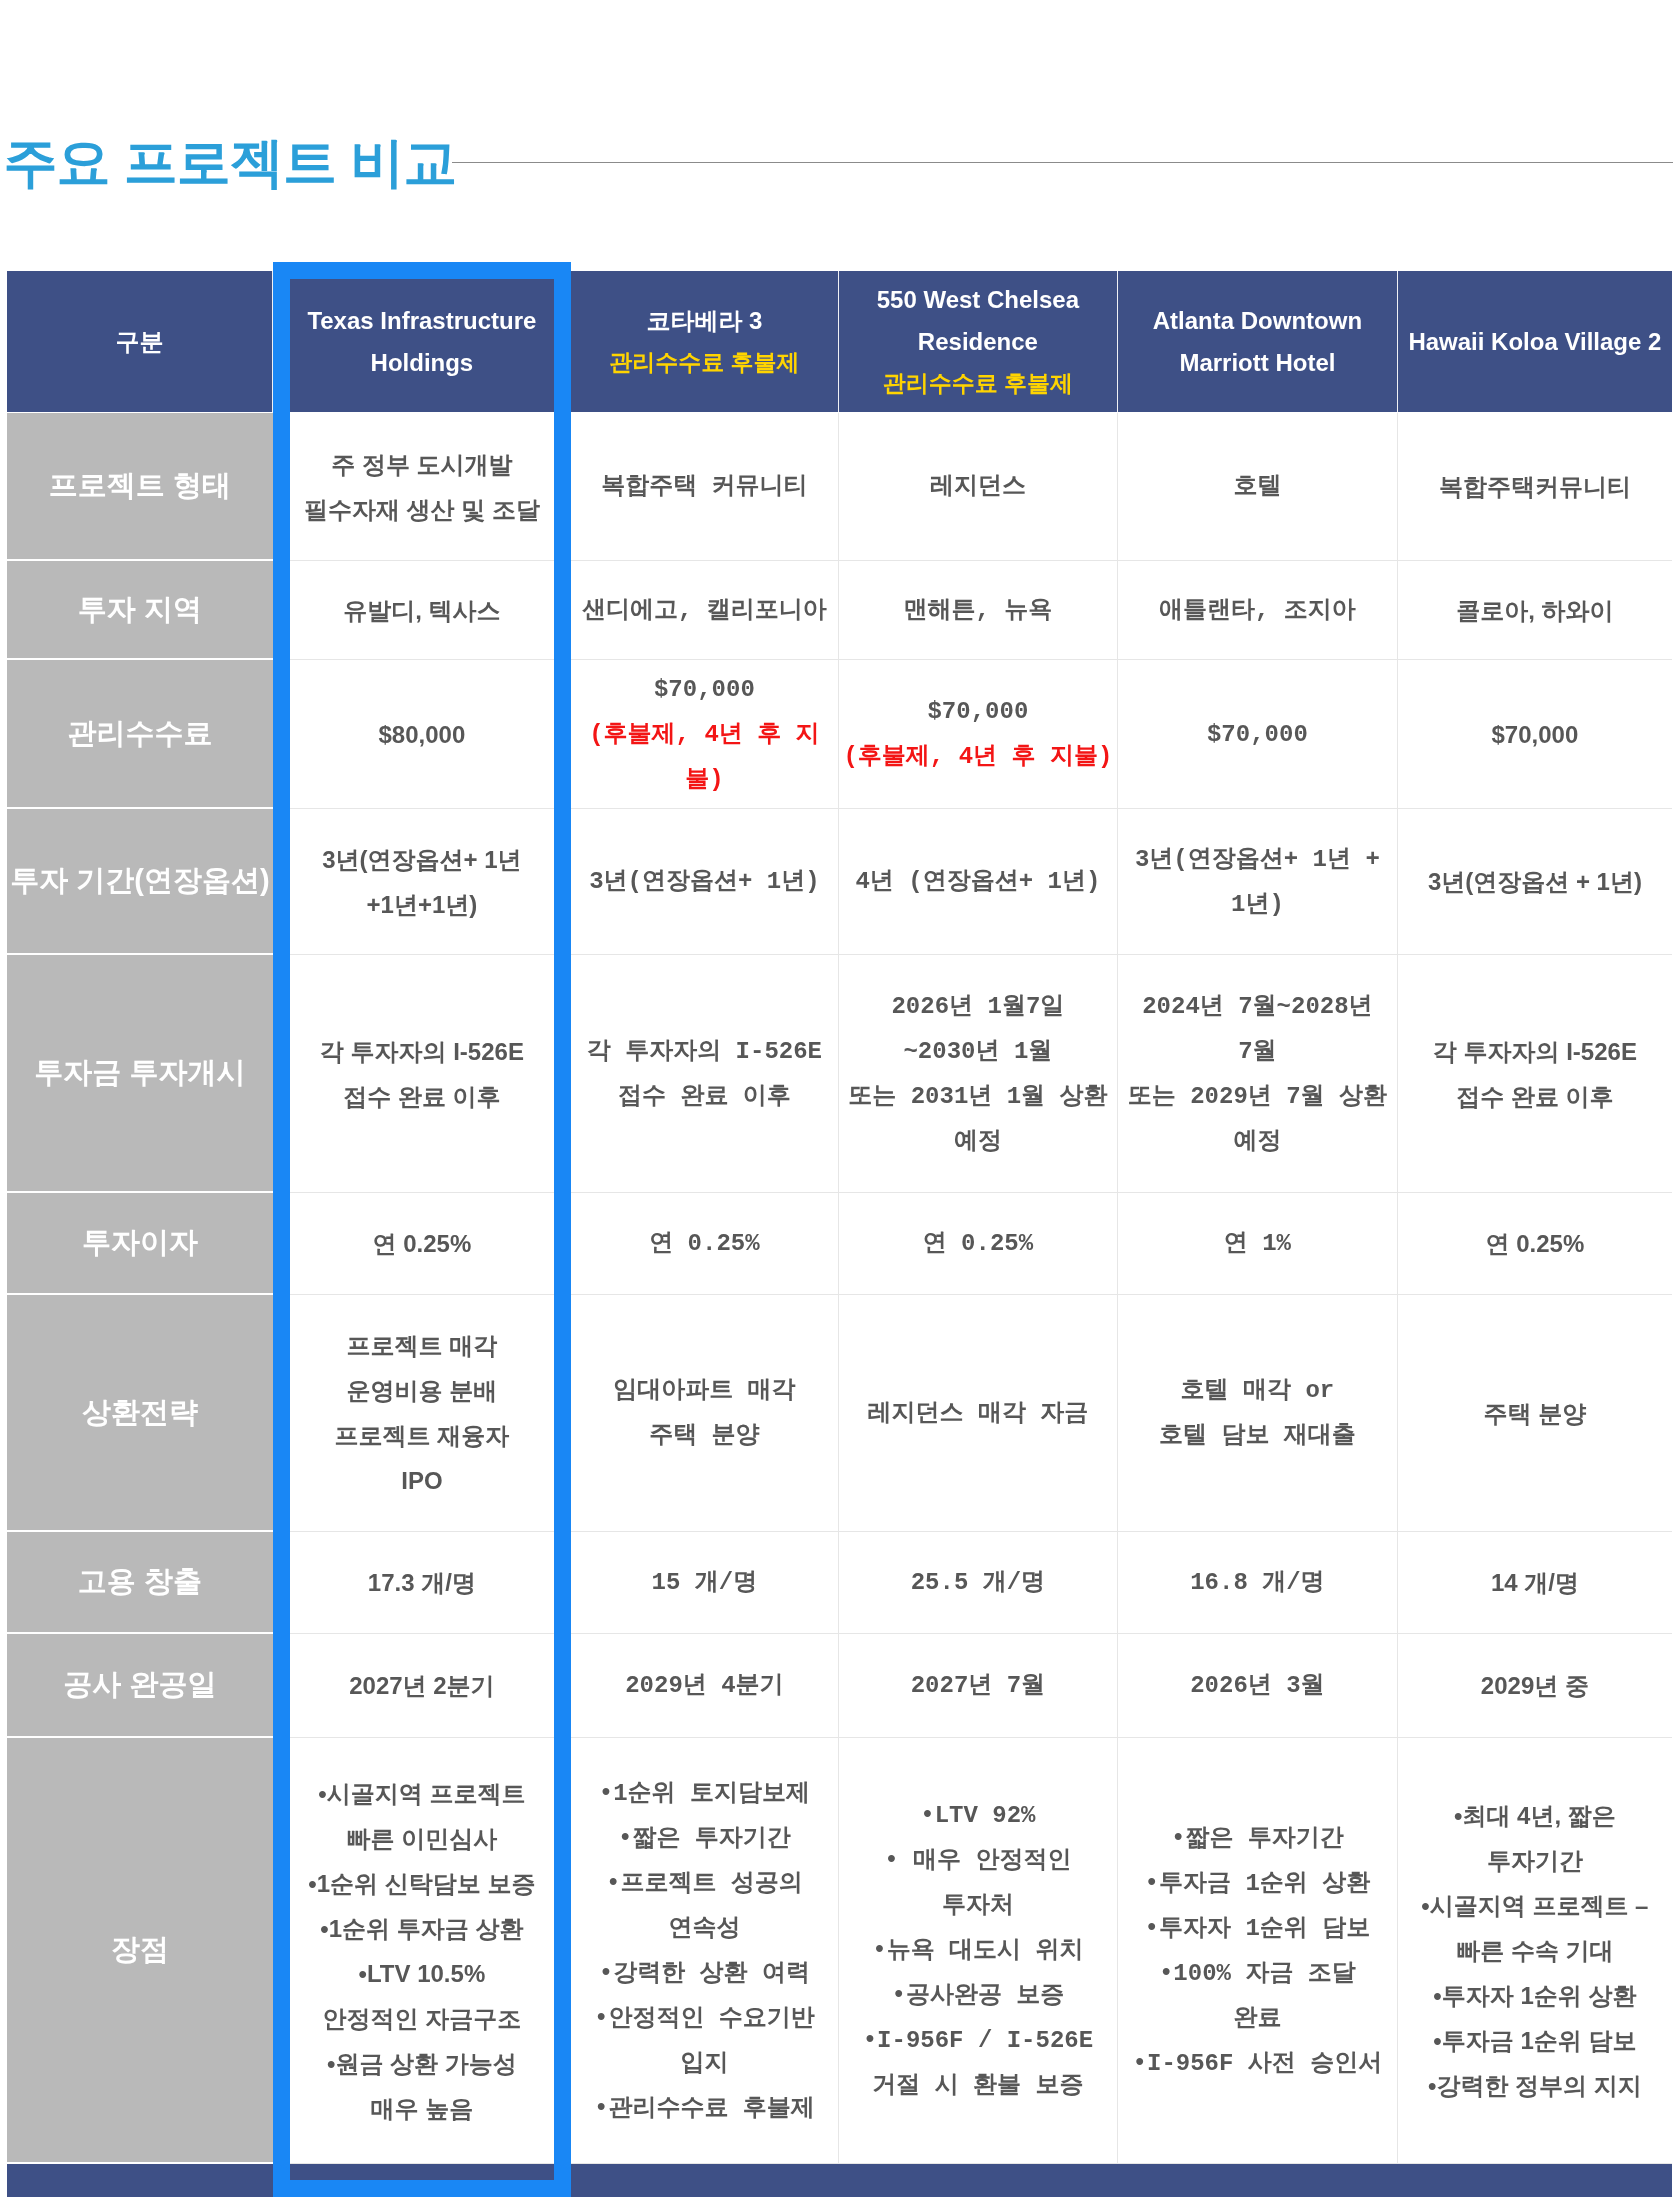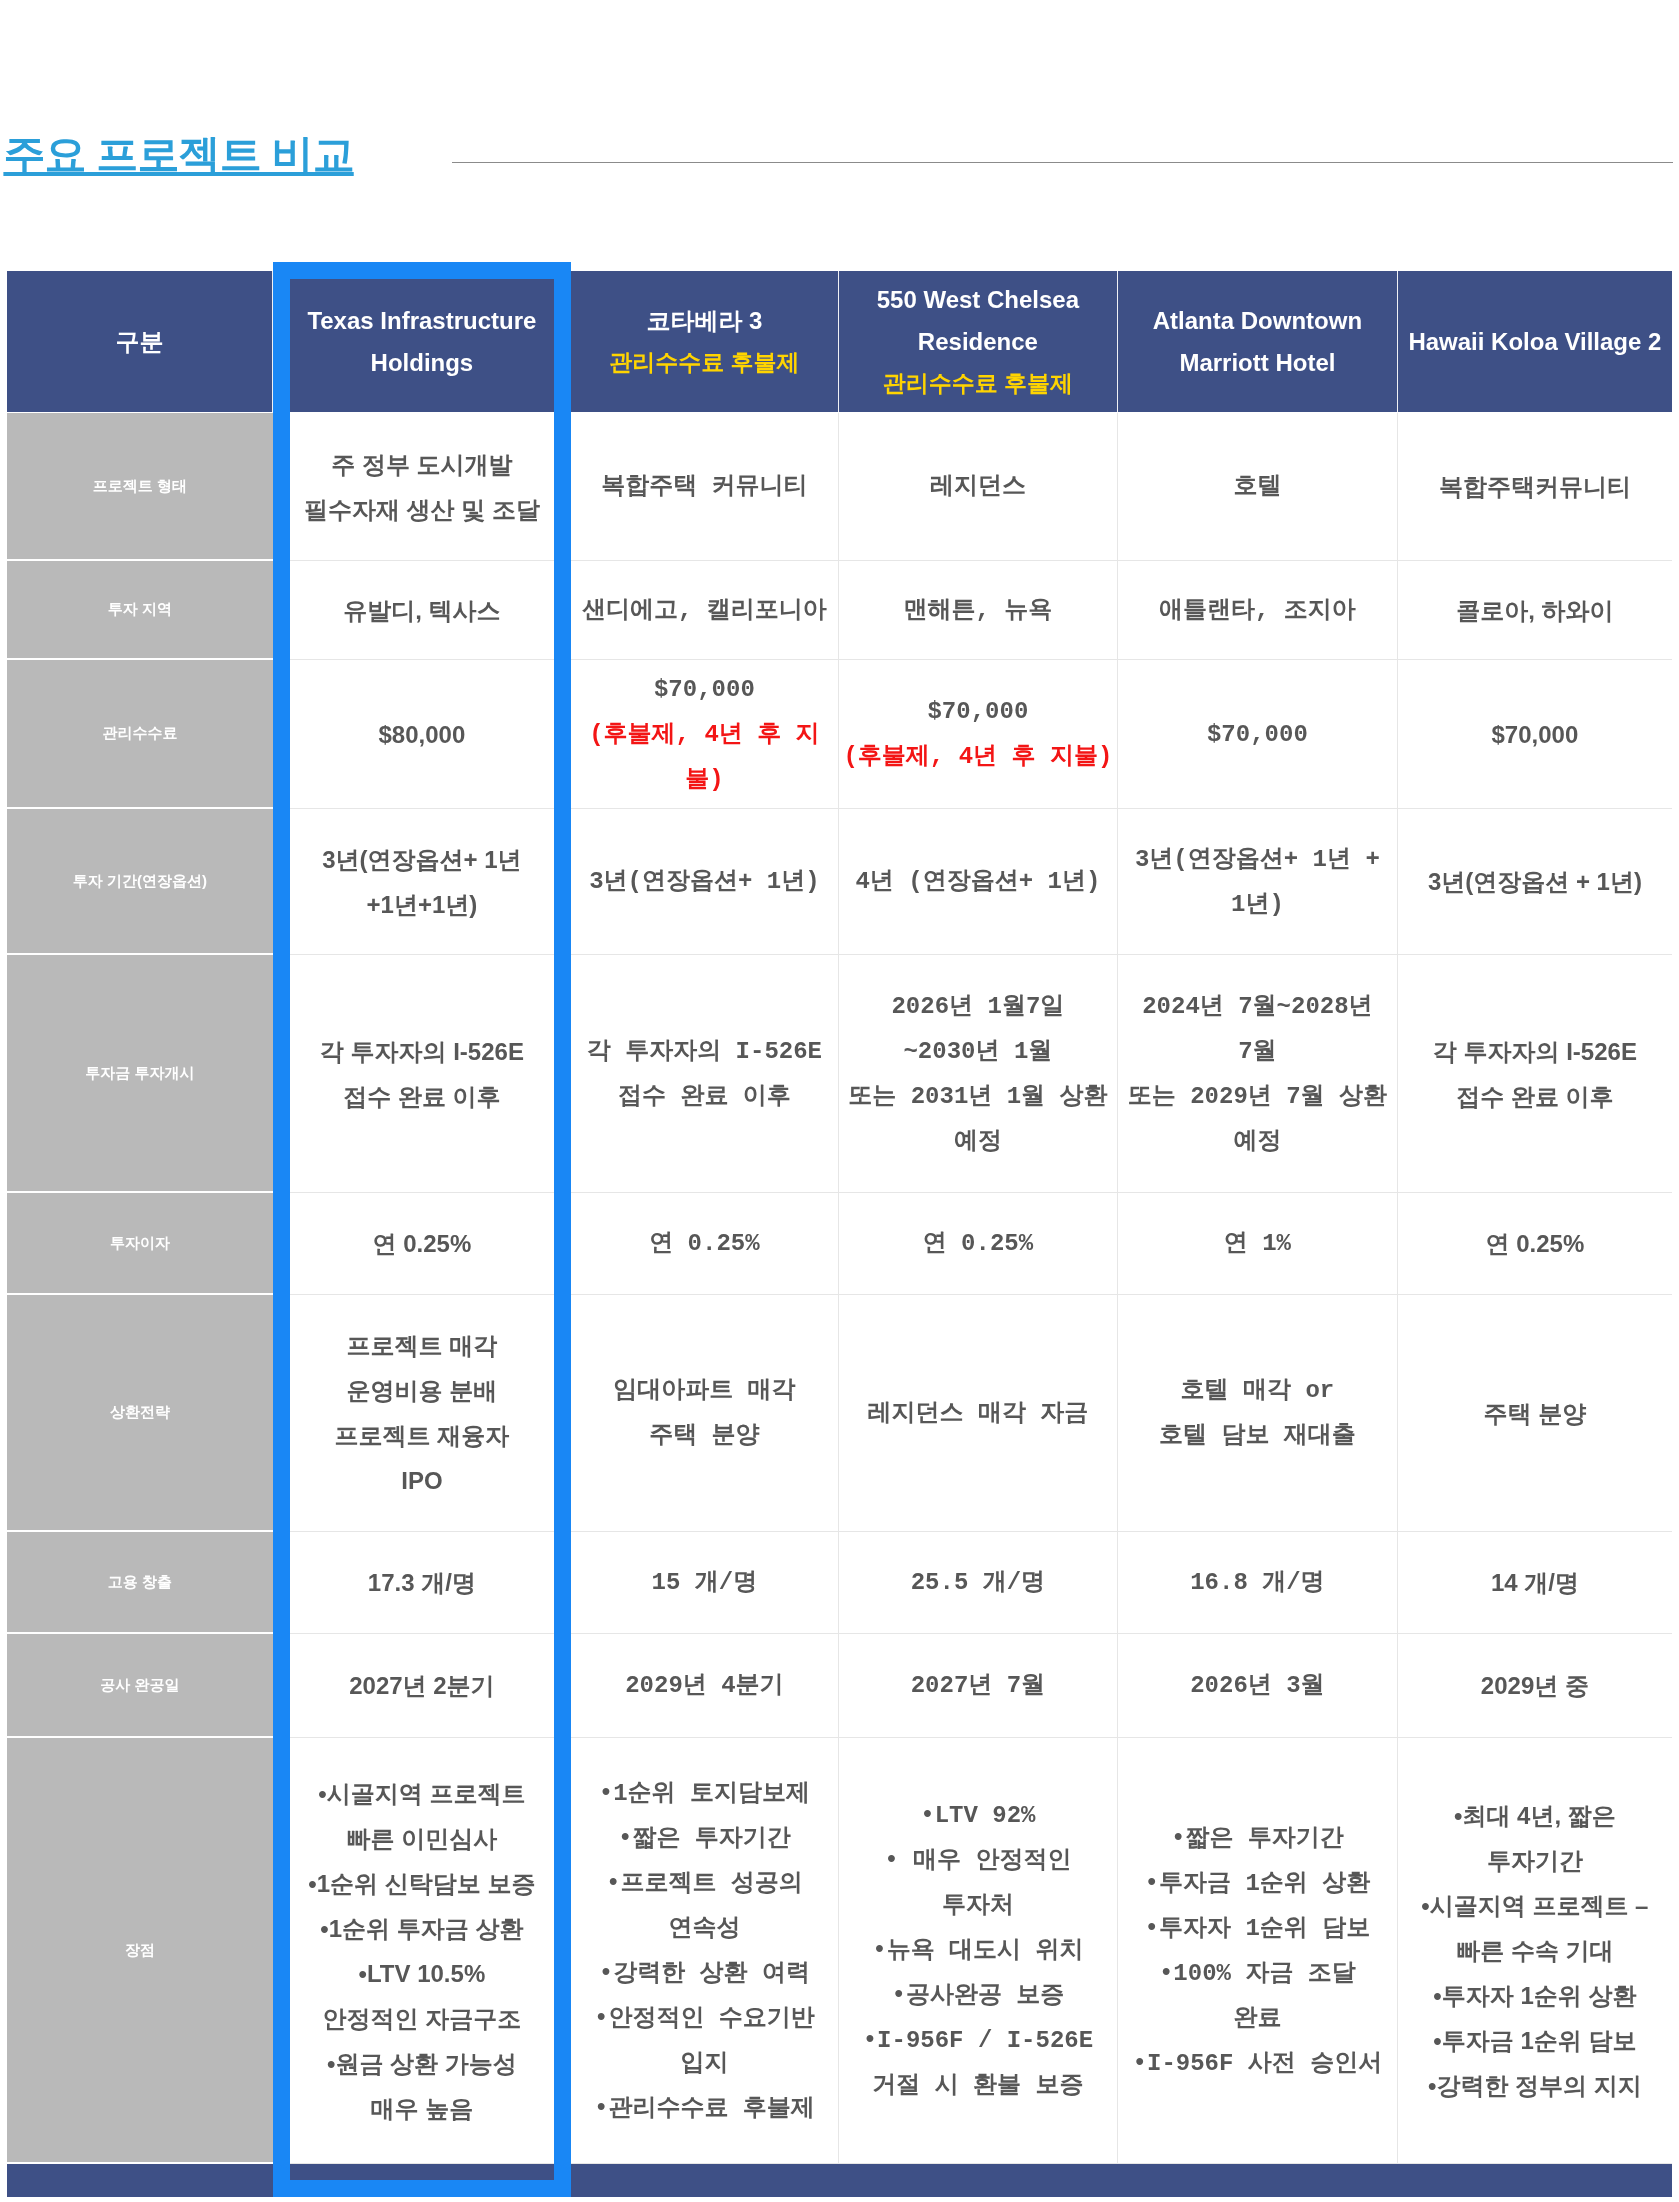--- a/index.html
+++ b/index.html
@@ -6,23 +6,22 @@
   body{
     width:1679px;height:2203px;position:relative;overflow:hidden;
     font-family:"Liberation Sans","DejaVu Sans",sans-serif;
   }
   :root{
     --c-title:#2b9fd9; --c-navy:#3e5086; --c-frame:#1987f5; --c-grey:#b9b9b9;
     --c-text:#575757; --c-red:#f31515; --c-yellow:#ffd400; --c-line:#e6e6e6;
   }
   #page-title{
     position:absolute;left:3.4px;top:127px;
-    font-size:42px;font-weight:800;letter-spacing:-0.9px;color:var(--c-title);
+    font-size:54px;font-weight:800;letter-spacing:-0.9px;color:var(--c-title);
     white-space:nowrap;
-    text-decoration:underline;
   }
   #title-rule{
     position:absolute;left:452px;top:162px;width:1221px;height:0;
     border-top:1.7px solid #8b8b8b;
   }
   #grid{
     position:absolute;left:6.9px;top:271px;width:1666px;
     display:grid;
     grid-template-columns:266px 298px 268px 279px 280px 274px;
     grid-template-rows:142px 148px 99px 149px 146px 238px 102px 237px 102px 104px 426px 33px;
@@ -30,21 +29,21 @@
   .cell{
     display:flex;flex-direction:column;align-items:center;justify-content:center;
     text-align:center;box-sizing:border-box;overflow:hidden;
   }
   
   .hcell{background:var(--c-navy);color:#ffffff;border-bottom:1.7px solid #ffffff;}
   .hcell.sep{border-right:1.7px solid rgba(255,255,255,.92);}
   .hname{font-size:24px;font-weight:700;line-height:1.75;white-space:nowrap;}
   .hsub{font-size:23px;font-weight:700;line-height:1.75;color:var(--c-yellow);white-space:nowrap;}
   
-  .lcell{background:var(--c-grey);color:#ffffff;font-size:15px;font-weight:700;
+  .lcell{background:var(--c-grey);color:#ffffff;font-size:29px;font-weight:700;
          border-bottom:2.6px solid #ffffff;white-space:nowrap;}
   
   .dcell{background:#ffffff;color:var(--c-text);font-size:24px;font-weight:600;
          line-height:45px;border-bottom:0.9px solid var(--c-line);}
   .dcell.sep{border-right:0.9px solid var(--c-line);font-family:Liberation Mono, monospace;}
   .dcell .red{color:var(--c-red);font-weight:700;}
   
   #bottom-bar{grid-column:1/-1;background:var(--c-navy);}
   
   #highlight-frame{

